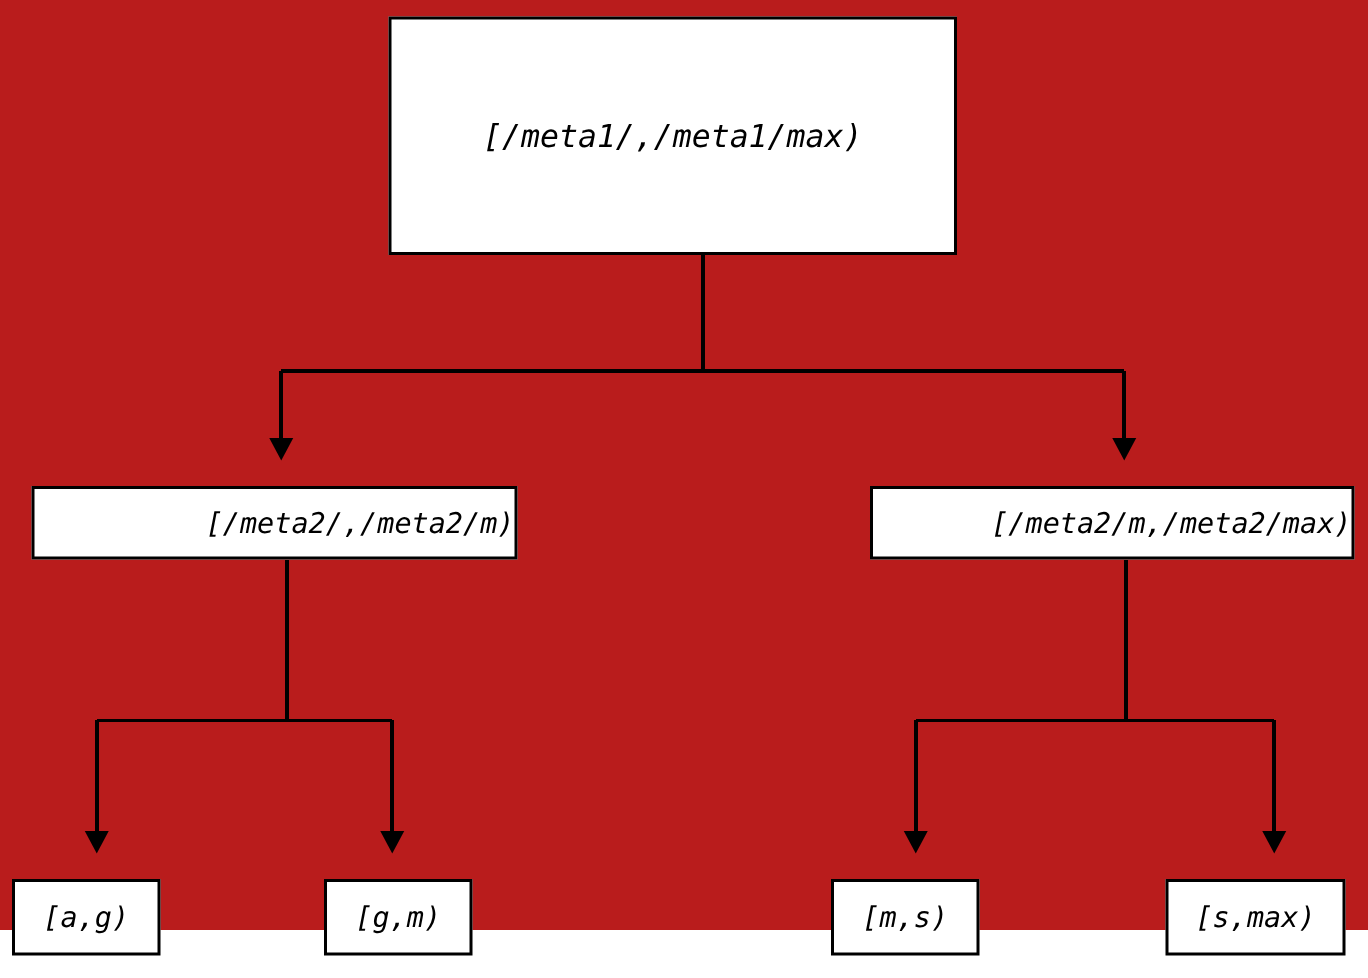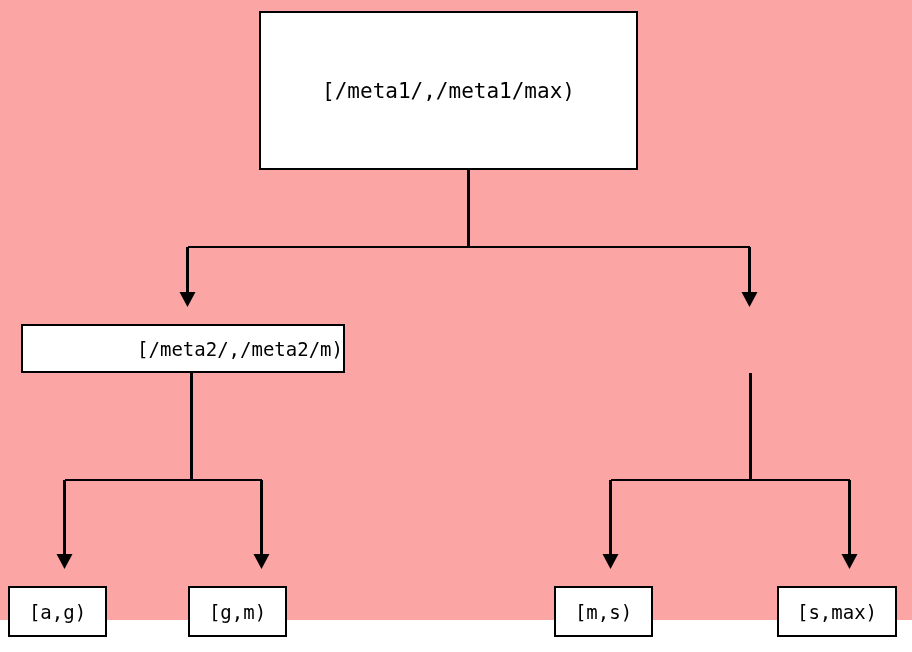--- a/index.html
+++ b/index.html
@@ -10,21 +10,22 @@
   body {
     width: 912px;
     height: 652px;
     font-family: "DejaVu Sans Mono", "Liberation Mono", monospace;
     overflow: hidden;
   }
   #diagram-root {
     position: relative;
     width: 912px;
     height: 620px;
-    background: #fca5a5;
+    background: #b91c1c;
+    font-style: italic;
   }
   #edge-layer {
     position: absolute;
     left: 0;
     top: 0;
     width: 912px;
     height: 652px;
   }
   .node {
     position: absolute;
@@ -55,21 +56,21 @@
   }
   .node-mid .node-label { font-size: 19px; }
   .node-mid-left  { left: 21px;  width: 324px; }
   .node-mid-right { left: 580px; width: 323px; }
   .node-leaf {
     top: 586px;
     height: 51px;
   }
   .node-leaf .node-label { font-size: 19px; }
   .node-leaf-1 { left: 8px;   width: 99px;  }
-  .node-leaf-2 { left: 188px; width: 99px;  }
+  .node-leaf-2 { left: 216px; width: 99px;  }
   .node-leaf-3 { left: 554px; width: 99px;  }
   .node-leaf-4 { left: 777px; width: 120px; }
 </style>
 </head>
 <body>
 
 <div id="diagram-root">
 
   <svg id="edge-layer" viewBox="0 0 912 652" width="912" height="652" xmlns="http://www.w3.org/2000/svg">
     <g fill="none" stroke="#000000" stroke-width="2.4" shape-rendering="crispEdges">
@@ -100,20 +101,23 @@
   </svg>
 
   <div class="node node-root">
     <span class="node-label">[/meta1/,/meta1/max)</span>
   </div>
 
   <div class="node node-mid node-mid-left">
     <span class="node-label">[/meta2/,/meta2/m)</span>
   </div>
 
+  <div class="node node-mid node-mid-right">
+    <span class="node-label">[/meta2/m,/meta2/max)</span>
+  </div>
 
   <div class="node node-leaf node-leaf-1">
     <span class="node-label">[a,g)</span>
   </div>
 
   <div class="node node-leaf node-leaf-2">
     <span class="node-label">[g,m)</span>
   </div>
 
   <div class="node node-leaf node-leaf-4">

